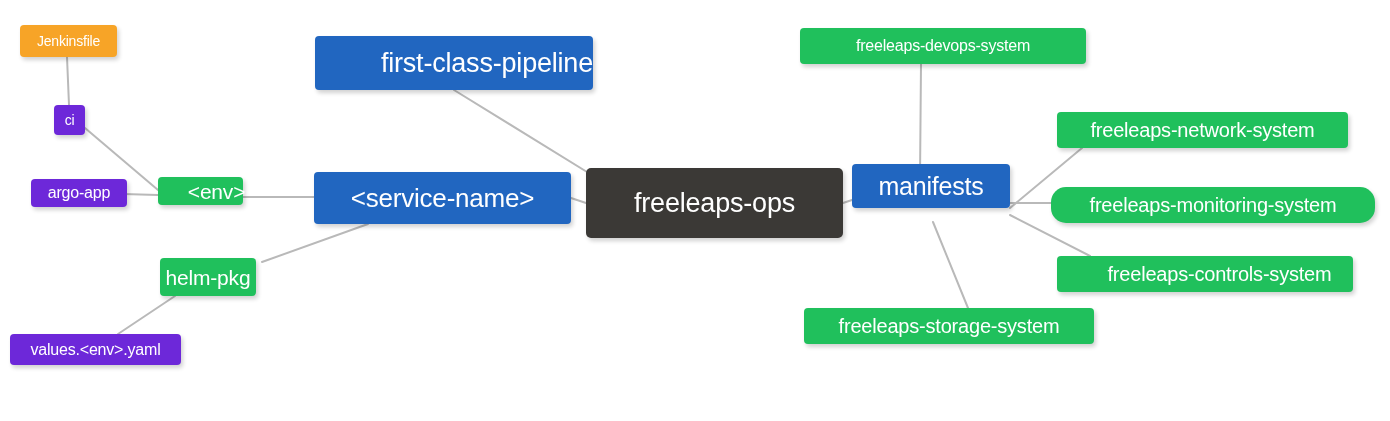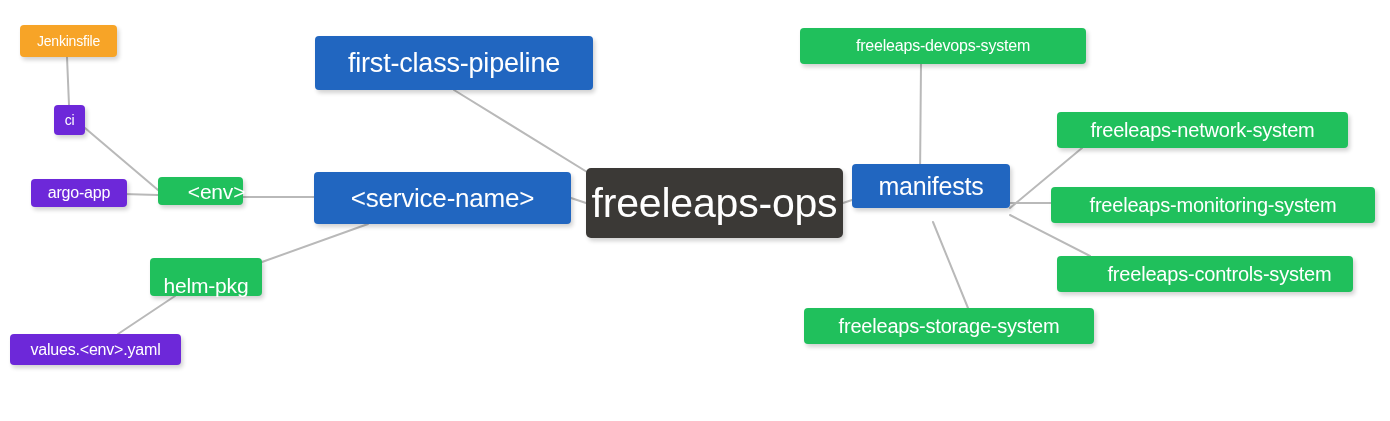--- a/index.html
+++ b/index.html
@@ -64,57 +64,57 @@
       <line x1="158" y1="195" x2="123" y2="194" stroke="#b9b9b9" stroke-width="2" stroke-linecap="round"></line>
       <line x1="69" y1="105" x2="67" y2="57" stroke="#b9b9b9" stroke-width="2" stroke-linecap="round"></line>
       <line x1="175" y1="296" x2="118" y2="334" stroke="#b9b9b9" stroke-width="2" stroke-linecap="round"></line>
       <line x1="920" y1="178" x2="921" y2="64" stroke="#b9b9b9" stroke-width="2" stroke-linecap="round"></line>
       <line x1="1010" y1="208" x2="1082" y2="148" stroke="#b9b9b9" stroke-width="2" stroke-linecap="round"></line>
       <line x1="1010" y1="203" x2="1051" y2="203" stroke="#b9b9b9" stroke-width="2" stroke-linecap="round"></line>
       <line x1="1010" y1="215" x2="1090" y2="256" stroke="#b9b9b9" stroke-width="2" stroke-linecap="round"></line>
       <line x1="933" y1="222" x2="968" y2="308" stroke="#b9b9b9" stroke-width="2" stroke-linecap="round"></line>
     </svg>
   <div id="node-layer">
-      <div class="node root" style="left: 586px; top: 168px; width: 257px; height: 70px; font-size: 41px;">
+      <div class="node root" style="left: 586px; top: 168px; width: 257px; height: 70px; font-size: 27px;">
         <span>freeleaps-ops</span>
       </div>
-      <div class="node blue" style="left: 315px; top: 36px; width: 278px; height: 54px; font-size: 27px;">
+      <div class="node blue" style="left: 315px; top: 36px; width: 278px; height: 54px; font-size: 27px; justify-content: flex-end;">
         <span>first-class-pipeline</span>
       </div>
       <div class="node blue" style="left: 314px; top: 172px; width: 257px; height: 52px; font-size: 26px;">
         <span>&lt;service-name&gt;</span>
       </div>
       <div class="node blue" style="left: 852px; top: 164px; width: 158px; height: 44px; font-size: 25px;">
         <span>manifests</span>
       </div>
       <div class="node green" style="left: 158px; top: 177px; width: 85px; height: 28px; font-size: 21px; padding-left: 32px;">
         <span>&lt;env&gt;</span>
       </div>
-      <div class="node green" style="left: 150px; top: 258px; width: 112px; height: 38px; font-size: 21px; align-items: flex-end;">
+      <div class="node green" style="left: 160px; top: 258px; width: 96px; height: 38px; font-size: 21px;">
         <span>helm-pkg</span>
       </div>
       <div class="node red" style="left: 54px; top: 105px; width: 31px; height: 30px; font-size: 14px;">
         <span>ci</span>
       </div>
       <div class="node red" style="left: 31px; top: 179px; width: 96px; height: 28px; font-size: 16px;">
         <span>argo-app</span>
       </div>
       <div class="node orange" style="left: 20px; top: 25px; width: 97px; height: 32px; font-size: 14px; text-align: right;">
         <span>Jenkinsfile</span>
       </div>
       <div class="node red" style="left: 10px; top: 334px; width: 171px; height: 31px; font-size: 16px;">
         <span>values.&lt;env&gt;.yaml</span>
       </div>
       <div class="node green" style="left: 800px; top: 28px; width: 286px; height: 36px; font-size: 16px;">
         <span>freeleaps-devops-system</span>
       </div>
       <div class="node green" style="left: 1057px; top: 112px; width: 291px; height: 36px; font-size: 20px;">
         <span>freeleaps-network-system</span>
       </div>
-      <div class="node green" style="left: 1051px; top: 187px; width: 324px; height: 36px; font-size: 20px;">
+      <div class="node green" style="left: 1051px; top: 187px; width: 324px; height: 36px; font-size: 20px; border-radius: 15px;">
         <span>freeleaps-monitoring-system</span>
       </div>
       <div class="node green" style="left: 1057px; top: 256px; width: 296px; height: 36px; font-size: 20px; padding-left: 29px;">
         <span>freeleaps-controls-system</span>
       </div>
       <div class="node green" style="left: 804px; top: 308px; width: 290px; height: 36px; font-size: 20px;">
         <span>freeleaps-storage-system</span>
       </div>
     </div>
 </div>

